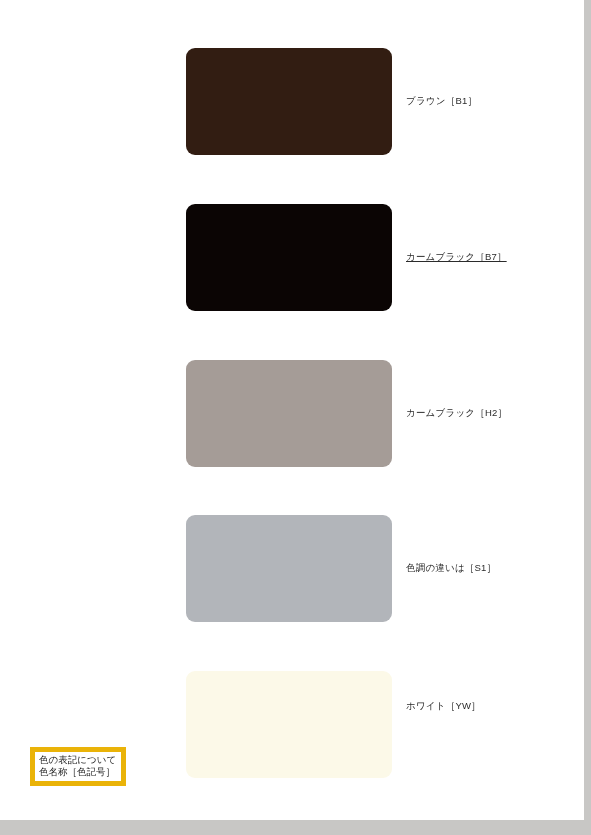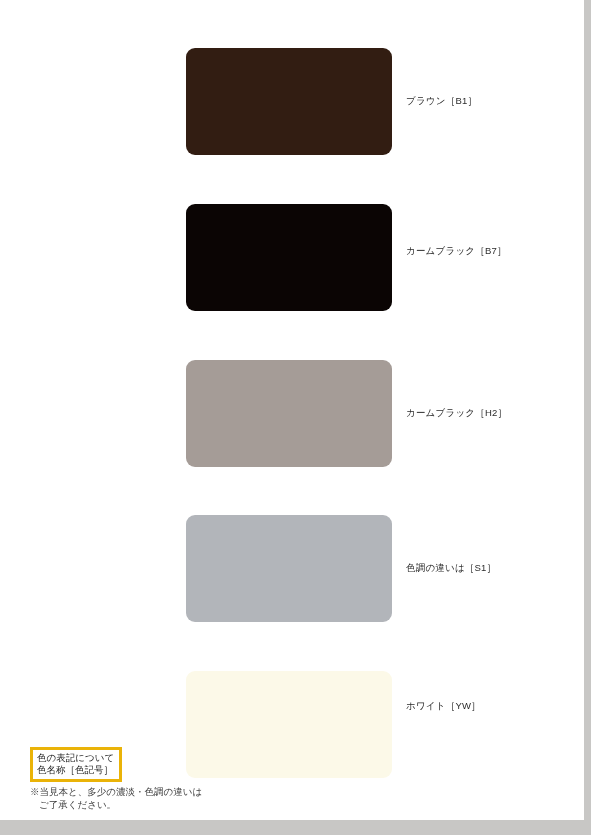--- a/index.html
+++ b/index.html
@@ -10,48 +10,44 @@
 
   
   .scan-bg{position:absolute;inset:0;background:#c8c7c5;}
   .sheet{position:absolute;left:-4px;top:-4px;width:588px;height:824px;background:#fff;}
 
   .swatch{position:absolute;border-radius:9px;overflow:hidden;}
 
   .label{position:absolute;white-space:nowrap;color:#2b2b2b;font-size:9.5px;letter-spacing:.2px;}
 
   .note{position:absolute;}
-  .note-box{border:3px solid #eab308;padding:2px 5px 3px 4px;display:inline-block;
+  .note-box{border:5px solid #eab308;padding:2px 5px 3px 4px;display:inline-block;
             font-size:9.5px;line-height:12px;color:#1f1f1f;}
   .note-sub{margin-top:4px;font-size:9.5px;line-height:12.5px;color:#3a3a3a;}
   .note-sub .ind{display:block;padding-left:9px;}
 </style>
 </head>
 <body>
 
 <div class="page">
   <div class="scan-bg"></div>
   <div class="sheet"></div>
 
   <div id="swatches">
       <div class="swatch" style="left: 186px; top: 48px; width: 206px; height: 107px; background: rgb(50, 29, 18);"></div>
       <div class="label" style="left: 406px; top: 95px;">ブラウン［B1］</div>
       <div class="swatch" style="left: 186px; top: 204px; width: 206px; height: 107px; background: rgb(11, 5, 4);"></div>
-      <div class="label" style="left: 406px; top: 245px;">カームブラック［B7］</div>
+      <div class="label" style="left: 406px; top: 251px; text-decoration: underline;">カームブラック［B7］</div>
       <div class="swatch" style="left: 186px; top: 360px; width: 206px; height: 107px; background: rgb(165, 156, 151);"></div>
       <div class="label" style="left: 406px; top: 407px;">カームブラック［H2］</div>
       <div class="swatch" style="left: 186px; top: 515px; width: 206px; height: 107px; background: rgb(178, 181, 186);"></div>
       <div class="label" style="left: 406px; top: 562px;">色調の違いは［S1］</div>
       <div class="swatch" style="left: 186px; top: 671px; width: 206px; height: 107px; background: rgb(252, 249, 232);"></div>
       <div class="label" style="left: 406px; top: 700px;">ホワイト［YW］</div>
     </div>
 
   <div class="note" style="left:30px;top:747px;">
     <div class="note-box">
       <div>色の表記について</div>
       <div>色名称［色記号］</div>
     </div>
-    <div class="note-sub">
-      <span>※当見本と、多少の濃淡・色調の違いは</span>
-      <span class="ind">ご了承ください。</span>
-    </div>
   </div>
 </div>
 
 </body></html>

